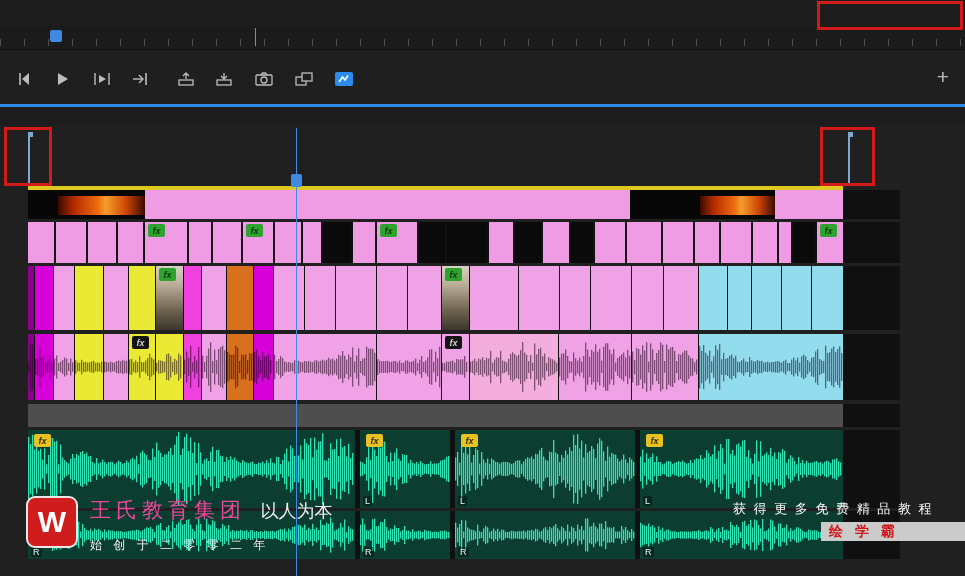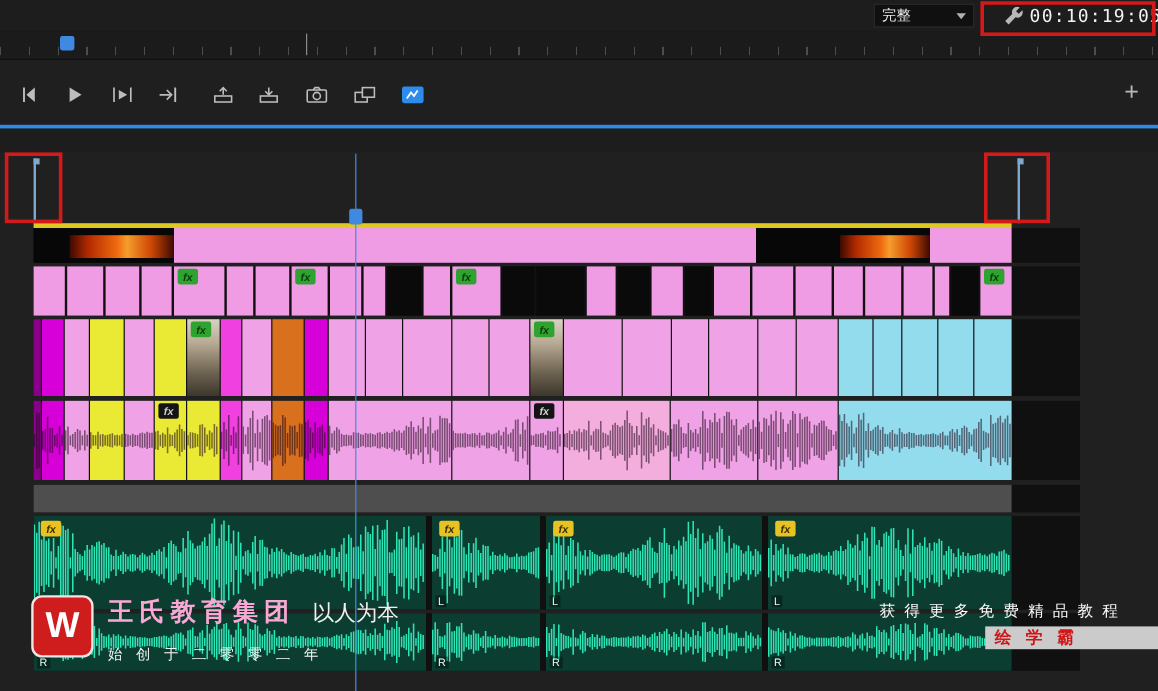--- a/index.html
+++ b/index.html
@@ -39,49 +39,37 @@
 .chlabel{position:absolute;bottom:2px;left:3px;font-size:9px;color:#e4fff4;background:rgba(0,0,0,.35);padding:0 2px;border-radius:1px}
 .playhead{position:absolute;top:2px;bottom:0;width:1px;background:#3f8ce8;z-index:35}
 .ph-handle{position:absolute;top:48px;width:11px;height:13px;background:#3f8ae0;border-radius:2px;z-index:36}
 .io-marker{position:absolute;top:6px;height:54px;width:2px;background:#7fa8d0;z-index:20}
 .io-marker::before{content:"";position:absolute;top:0;width:5px;height:5px;background:#7fa8d0}
 .io-in::before{left:0}
 .io-out::before{right:-3px}
 
 .wm-left{position:absolute;left:26px;top:496px;z-index:40;display:flex;gap:12px;align-items:flex-start}
 .wm-logo{width:52px;height:52px;background:#cf1d1d;border:2px solid #efe6e6;border-radius:9px;color:#fff;font-weight:bold;font-size:30px;display:flex;align-items:center;justify-content:center}
-.wm-title{font-size:21px;color:#f9a8d4;letter-spacing:5px;font-weight:700}
+.wm-title{font-size:21px;color:#ec4899;letter-spacing:5px;font-weight:400}
 .wm-tag{font-size:18px;color:#f0f0f0;margin-left:10px}
 .wm-sub{margin-top:13px;font-size:12px;letter-spacing:4px;color:#f5f5f5;white-space:nowrap}
 .wm-right{position:absolute;left:733px;top:500px;width:245px;z-index:40;font-size:13px;color:#fafafa}
 .wmr-line1{letter-spacing:2px;white-space:nowrap}
 .wmr-badge{margin-top:4px;margin-left:88px;width:152px;height:19px;background:#cbcbcb;display:flex;align-items:center;padding-left:8px}
 .wmr-badge-text{color:#d01616;font-weight:bold;font-size:14px;letter-spacing:4px;white-space:nowrap}
 .wmr-line3{margin-top:5px;letter-spacing:1px;white-space:nowrap}
 .wmr-line3 .hl{background:#8f8f8f;padding:0 2px}
 
 .anno{position:absolute;border:3px solid #d21a1a;z-index:50;pointer-events:none}
 </style>
 </head>
 <body>
 
 <div class="screen" id="screen">
 
-  <div class="topbar">
-    <div class="preset">
-      <span>完整</span>
-      <span class="caret"></span>
-    </div>
-    <div class="wrench">
-      <svg width="20" height="18" viewBox="0 0 16 16">
-          <path d="M10.5 1.5a4 4 0 0 0-3.8 5.3L1.5 12l2.5 2.5 5.2-5.2a4 4 0 0 0 5.3-3.8c0-.5-.1-1-.3-1.5l-2.7 2.7-2-2 2.7-2.7c-.5-.2-1.1-.3-1.7-.3z" fill="#b8b8b8"></path>
-        </svg>
-    </div>
-    <div class="timecode">00:10:19:05</div>
-  </div>
 
   <div class="miniscrub">
     <div class="ticks"></div>
     <div class="ms-handle" id="msHandle" style="left: 50px;"></div>
     <div class="ms-marker" id="msMarker" style="left: 255px;"></div>
   </div>
 
   <div class="toolbar">
     <div class="tbtn" style="left:8px">
       <svg width="20" height="16" viewBox="0 0 20 16">

